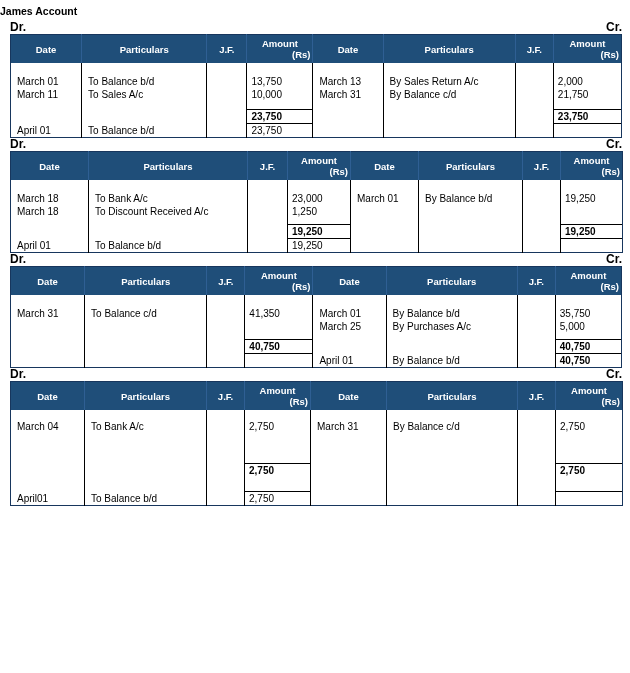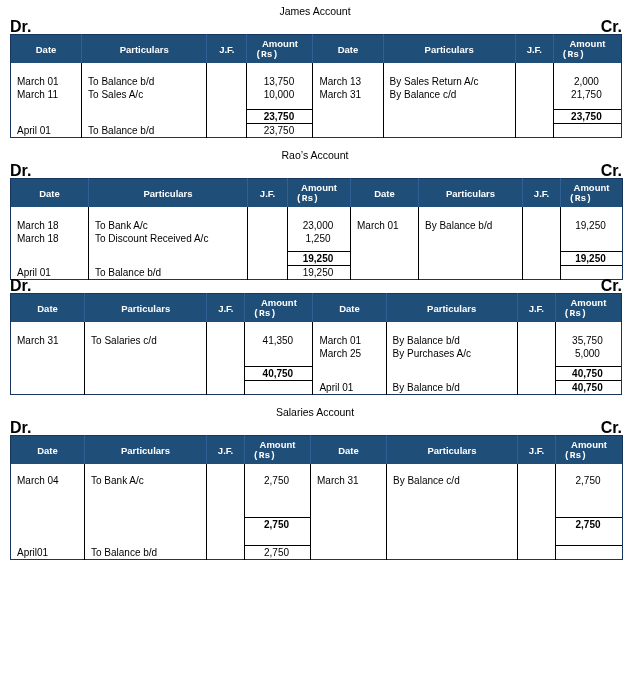--- a/index.html
+++ b/index.html
@@ -15,34 +15,34 @@
     overflow: hidden;
   }
 
   .ledger-block {
     position: relative;
     width: 630px;
     box-sizing: border-box;
   }
 
   .account-title {
-    text-align: center;
+    text-align: left;
     font-size: 10.5px;
-    font-weight: normal;
+    font-weight: bold;
     color: #000000;
     line-height: 14px;
     padding-top: 4px;
     padding-bottom: 3px;
   }
 
   .drcr-row {
     display: flex;
     justify-content: space-between;
     padding: 0 8px 1px 10px;
-    font-size: 16px;
+    font-size: 12px;
     font-weight: bold;
     line-height: 12px;
   }
 
   table.ledger {
     border-collapse: collapse;
     table-layout: fixed;
     margin: 0 8px 0 10px;
     width: 612px;
     border: 1px solid #17365d;
@@ -62,23 +62,22 @@
   }
   table.ledger th:first-child { border-left: none; }
   table.ledger th:last-child  { border-right: none; }
 
   th .amt-head-top {
     display: block;
     text-align: center;
   }
   th .amt-head-bot {
     display: block;
-    text-align: left;
+    text-align: right;
     padding-left: 6px;
-    font-family: Liberation Mono, monospace;
   }
 
   table.ledger td {
     font-size: 10px;
     line-height: 13px;
     vertical-align: top;
     border-left: 1px solid #000000;
     border-right: 1px solid #000000;
     padding: 0;
     height: 1px;
@@ -96,21 +95,21 @@
   .cellbox.h-sam    { min-height: 72px; }
   .cellbox.h-sal    { min-height: 62px; gap: 14px; }
 
   .seg {
     padding: 0 4px;
     white-space: nowrap;
     overflow: hidden;
   }
   .seg.pad-top { padding-top: 12px; }
   .seg.pad-top-sm { padding-top: 10px; }
-  .seg.num  { text-align: center; padding-right: 6px; }
+  .seg.num  { text-align: left; padding-right: 6px; }
   .seg.lft  { text-align: left; padding-left: 6px; }
   .seg.bold { font-weight: bold; }
   .seg.tline { border-top: 1px solid #000000; }
   .spacer { flex: 1 1 auto; min-height: 2px; }
 
   .date-col  { }
   .part-col  { }
   .jf-col    { }
   .amt-col   { }
 
@@ -216,21 +215,20 @@
             <div class="seg num bold tline">23,750</div>
             <div class="seg num tline">&nbsp;</div>
           </div>
         </td>
       </tr>
     </tbody>
   </table>
 </div>
 
 <div class="ledger-block">
-  <div class="account-title">Rao’s Account</div>
   <div class="drcr-row">
     <span>Dr.</span>
     <span>Cr.</span>
   </div>
   <table class="ledger">
     <colgroup>
       <col style="width:78px">
         <col style="width:159px">
         <col style="width:40px">
         <col style="width:63px">
@@ -359,21 +357,21 @@
       <tr>
         <td class="no-l date-col">
           <div class="cellbox h-sam">
             <div class="seg pad-top lft" style="white-space:pre-line;">March 31</div>
             <div class="spacer"></div>
             <div class="seg lft">&nbsp;</div>
           </div>
         </td>
         <td class="part-col">
           <div class="cellbox h-sam">
-            <div class="seg pad-top lft" style="white-space:pre-line;">To Salaries c/d</div>
+            <div class="seg pad-top lft" style="white-space:pre-line;">To Balance c/d</div>
             <div class="spacer"></div>
             <div class="seg lft">&nbsp;</div>
           </div>
         </td>
         <td class="jf-col">
           <div class="cellbox h-sam">
               <div class="seg"></div>
             </div>
         </td>
         <td class="amt-col">
@@ -413,21 +411,20 @@
             <div class="seg num bold tline">40,750</div>
             <div class="seg num bold tline">40,750</div>
           </div>
         </td>
       </tr>
     </tbody>
   </table>
 </div>
 
 <div class="ledger-block">
-  <div class="account-title">Salaries Account</div>
   <div class="drcr-row">
     <span>Dr.</span>
     <span>Cr.</span>
   </div>
   <table class="ledger">
     <colgroup>
       <col style="width:74px">
         <col style="width:122px">
         <col style="width:38px">
         <col style="width:66px">

